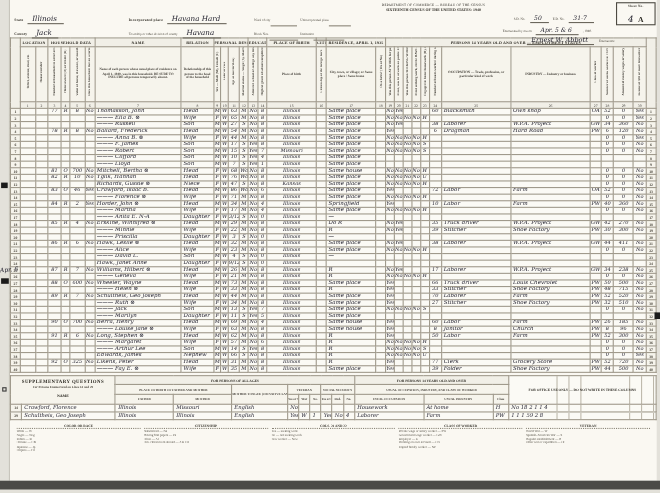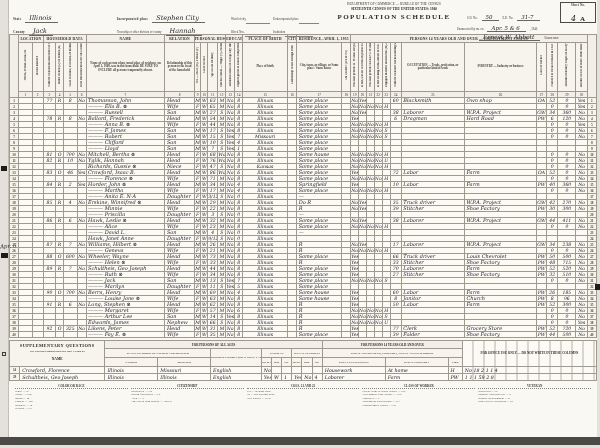--- a/index.html
+++ b/index.html
@@ -65,43 +65,42 @@
       <div class="fld" style="left:4px;top:6px">
         <span class="pl">State</span>
         <span class="hv">Illinois</span>
       </div>
       <div class="fld" style="left:4px;top:19px">
         <span class="pl">County</span>
         <span class="hv">Jack</span>
       </div>
       <div class="fld" style="left:108px;top:6px">
         <span class="pl">Incorporated place</span>
-        <span class="hv">Stephen City</span>
+        <span class="hv">Havana Hard</span>
       </div>
       <div class="fld" style="left:108px;top:19px">
         <span class="tiny">Township or other division of county</span>
-        <span class="hv">Hannah</span>
+        <span class="hv">Havana</span>
       </div>
       <div class="fld" style="left:222px;top:6px">
         <span class="tiny">Ward of city</span><span class="bl" style="width:24px"></span>
       </div>
       <div class="fld" style="left:222px;top:19px">
         <span class="tiny">Block Nos.</span><span class="bl" style="width:26px"></span>
       </div>
       <div class="fld" style="left:264px;top:6px">
         <span class="tiny">Unincorporated place</span><span class="bl" style="width:20px"></span>
       </div>
       <div class="fld" style="left:264px;top:19px">
         <span class="tiny">Institution</span><span class="bl" style="width:28px"></span>
       </div>
 
       <div class="ttl">
         <div class="t1">DEPARTMENT OF COMMERCE — BUREAU OF THE CENSUS</div>
         <div class="t2">SIXTEENTH CENSUS OF THE UNITED STATES: 1940</div>
-        <div class="t3">POPULATION SCHEDULE</div>
       </div>
 
       <div class="fld" style="left:458px;top:5px">
         <span class="tiny">S.D. No.</span>
         <span class="hv" style="font-size:5.5px">50</span>
         <span class="tiny">E.D. No.</span>
         <span class="hv" style="font-size:5.5px">31-7</span>
       </div>
       <div class="fld" style="left:448px;top:16px">
         <span class="tiny">Enumerated by me on</span>

